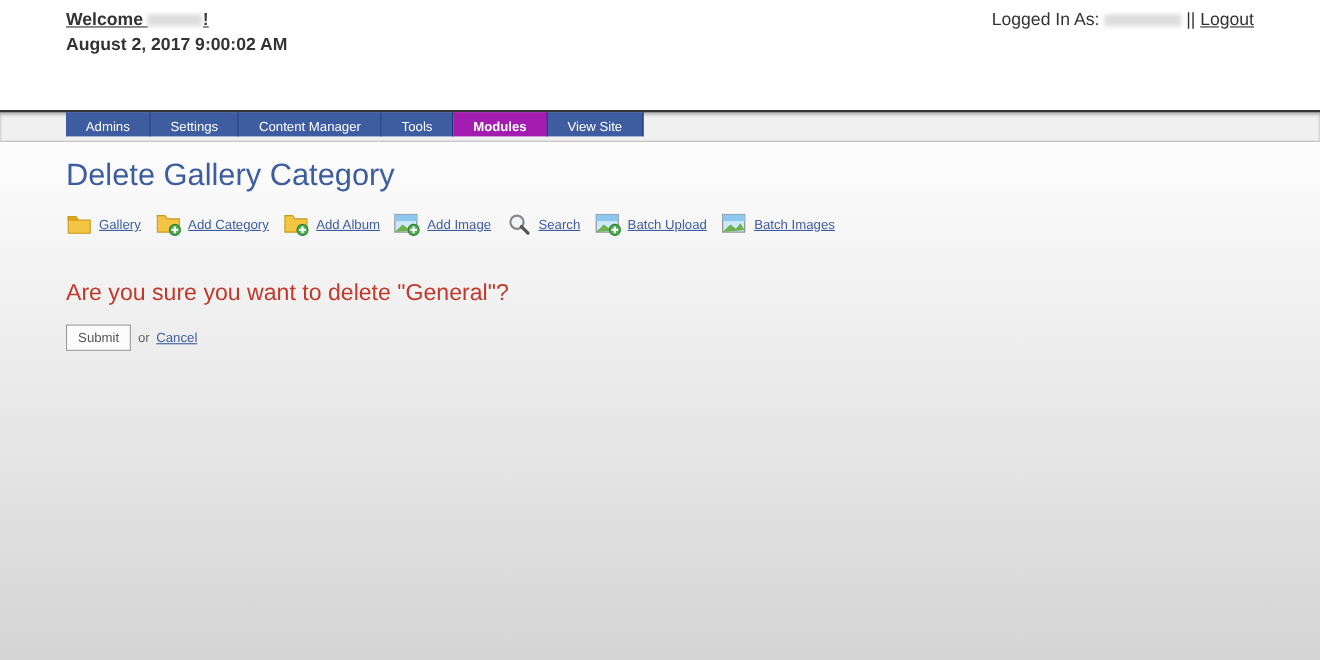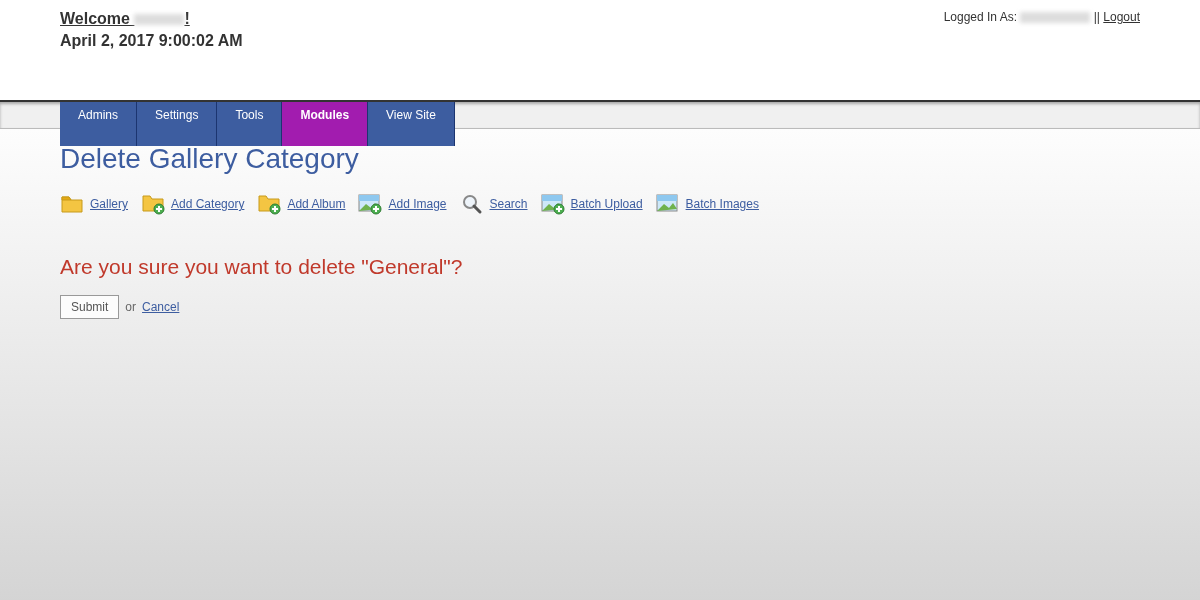--- a/index.html
+++ b/index.html
@@ -26,21 +26,21 @@
     display:inline-block;
     width: 50px; height: 11px;
     background: #ddd;
     filter: blur(2px);
     vertical-align: middle;
   }
   .date-line { font-weight: bold; margin-top: 4px; }
   .login-box {
     margin-left: auto;
     text-align: right;
-    font-size: 12px;
+    font-size: 16px;
     padding-top: 0px;
   }
   .login-box a { color: #333; text-decoration: underline; }
   .blur2 {
     display:inline-block;
     width: 70px; height: 11px;
     background: #ddd;
     filter: blur(2px);
     vertical-align: middle;
   }
@@ -55,21 +55,21 @@
   }
   .nav-tabs {
     display: flex;
     height: 26px;
   }
   .tab {
     background: #3d5da0;
     color: #fff;
     font-size: 12px;
     padding: 0 18px;
-    height: 44px;
+    height: 22px;
     line-height: 26px;
     border-right: 1px solid #1c3570;
     cursor: pointer;
     text-align: center;
   }
   .tab.active {
     background: #a21caf;
     font-weight: bold;
   }
 
@@ -127,34 +127,35 @@
 </style>
 </head>
 <body>
 
 <div class="header">
 
   <div class="welcome-box">
     <div class="welcome-line">
       <span>Welcome </span><span class="blur"></span><span>!</span>
     </div>
-    <div class="date-line">April 2, 2017 9:00:02 AM</div>
+    <div class="date-line">August 2, 2017 9:00:02 AM</div>
   </div>
 
   <div class="login-box">
     <div>
       <span>Logged In As: </span><span class="blur2"></span><span> || </span><a href="#">Logout</a>
     </div>
   </div>
 </div>
 
 <div class="nav-wrap">
   <div class="nav-tabs" id="nav-tabs">
       <div class="tab">Admins</div>
       <div class="tab">Settings</div>
+      <div class="tab">Content Manager</div>
       <div class="tab">Tools</div>
       <div class="tab active">Modules</div>
       <div class="tab">View Site</div>
     </div>
 </div>
 
 <div class="content">
   <h1 class="page-title">Delete Gallery Category</h1>
 
   <div class="toolbar">

